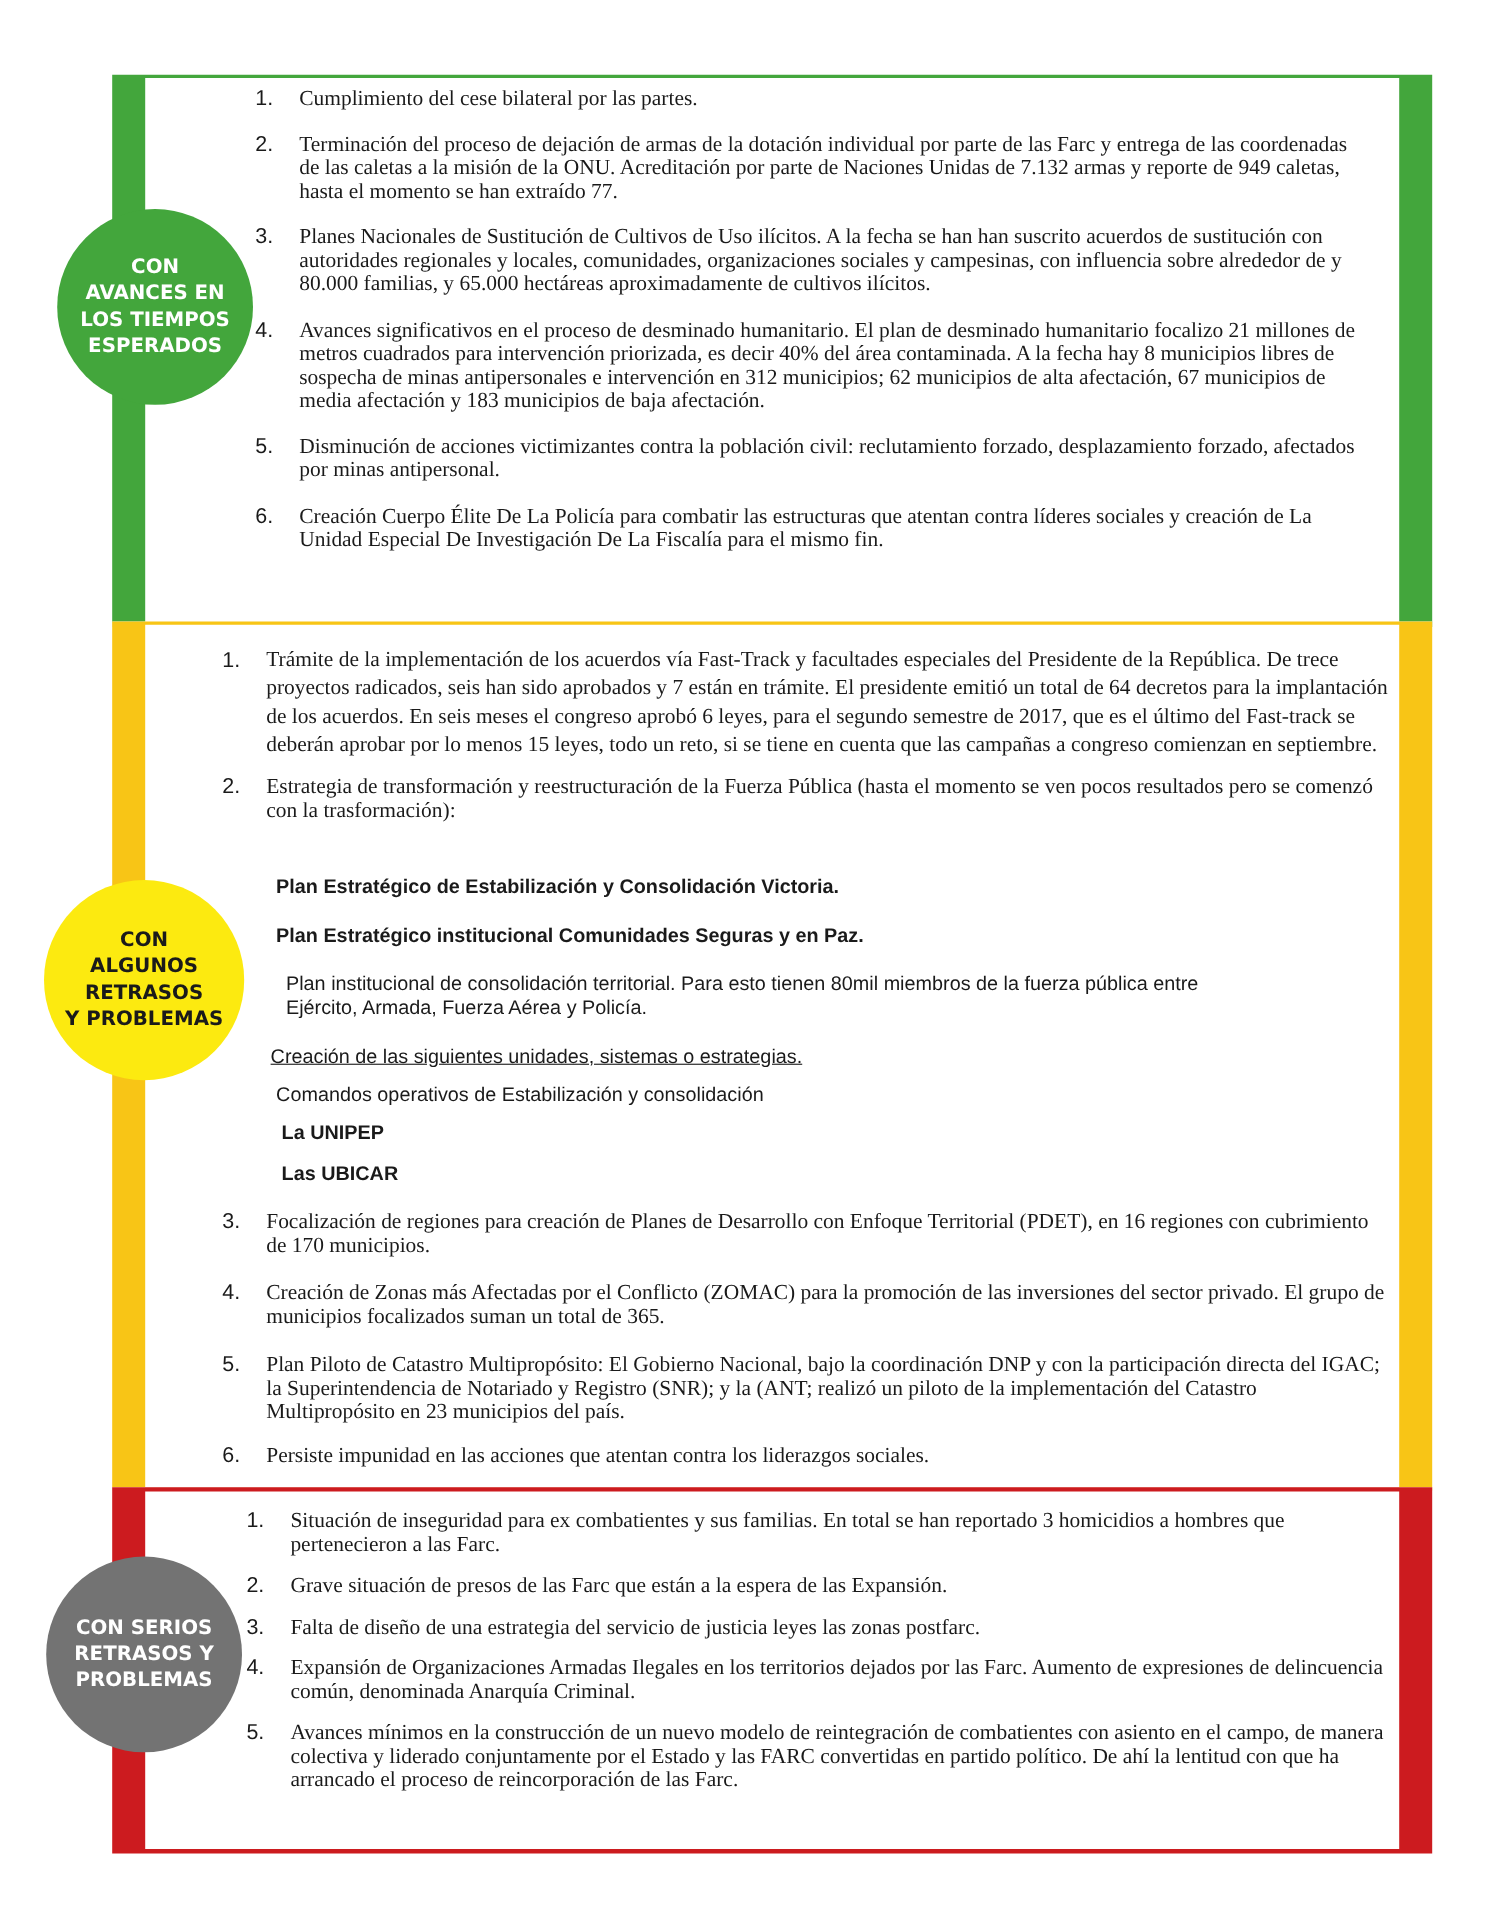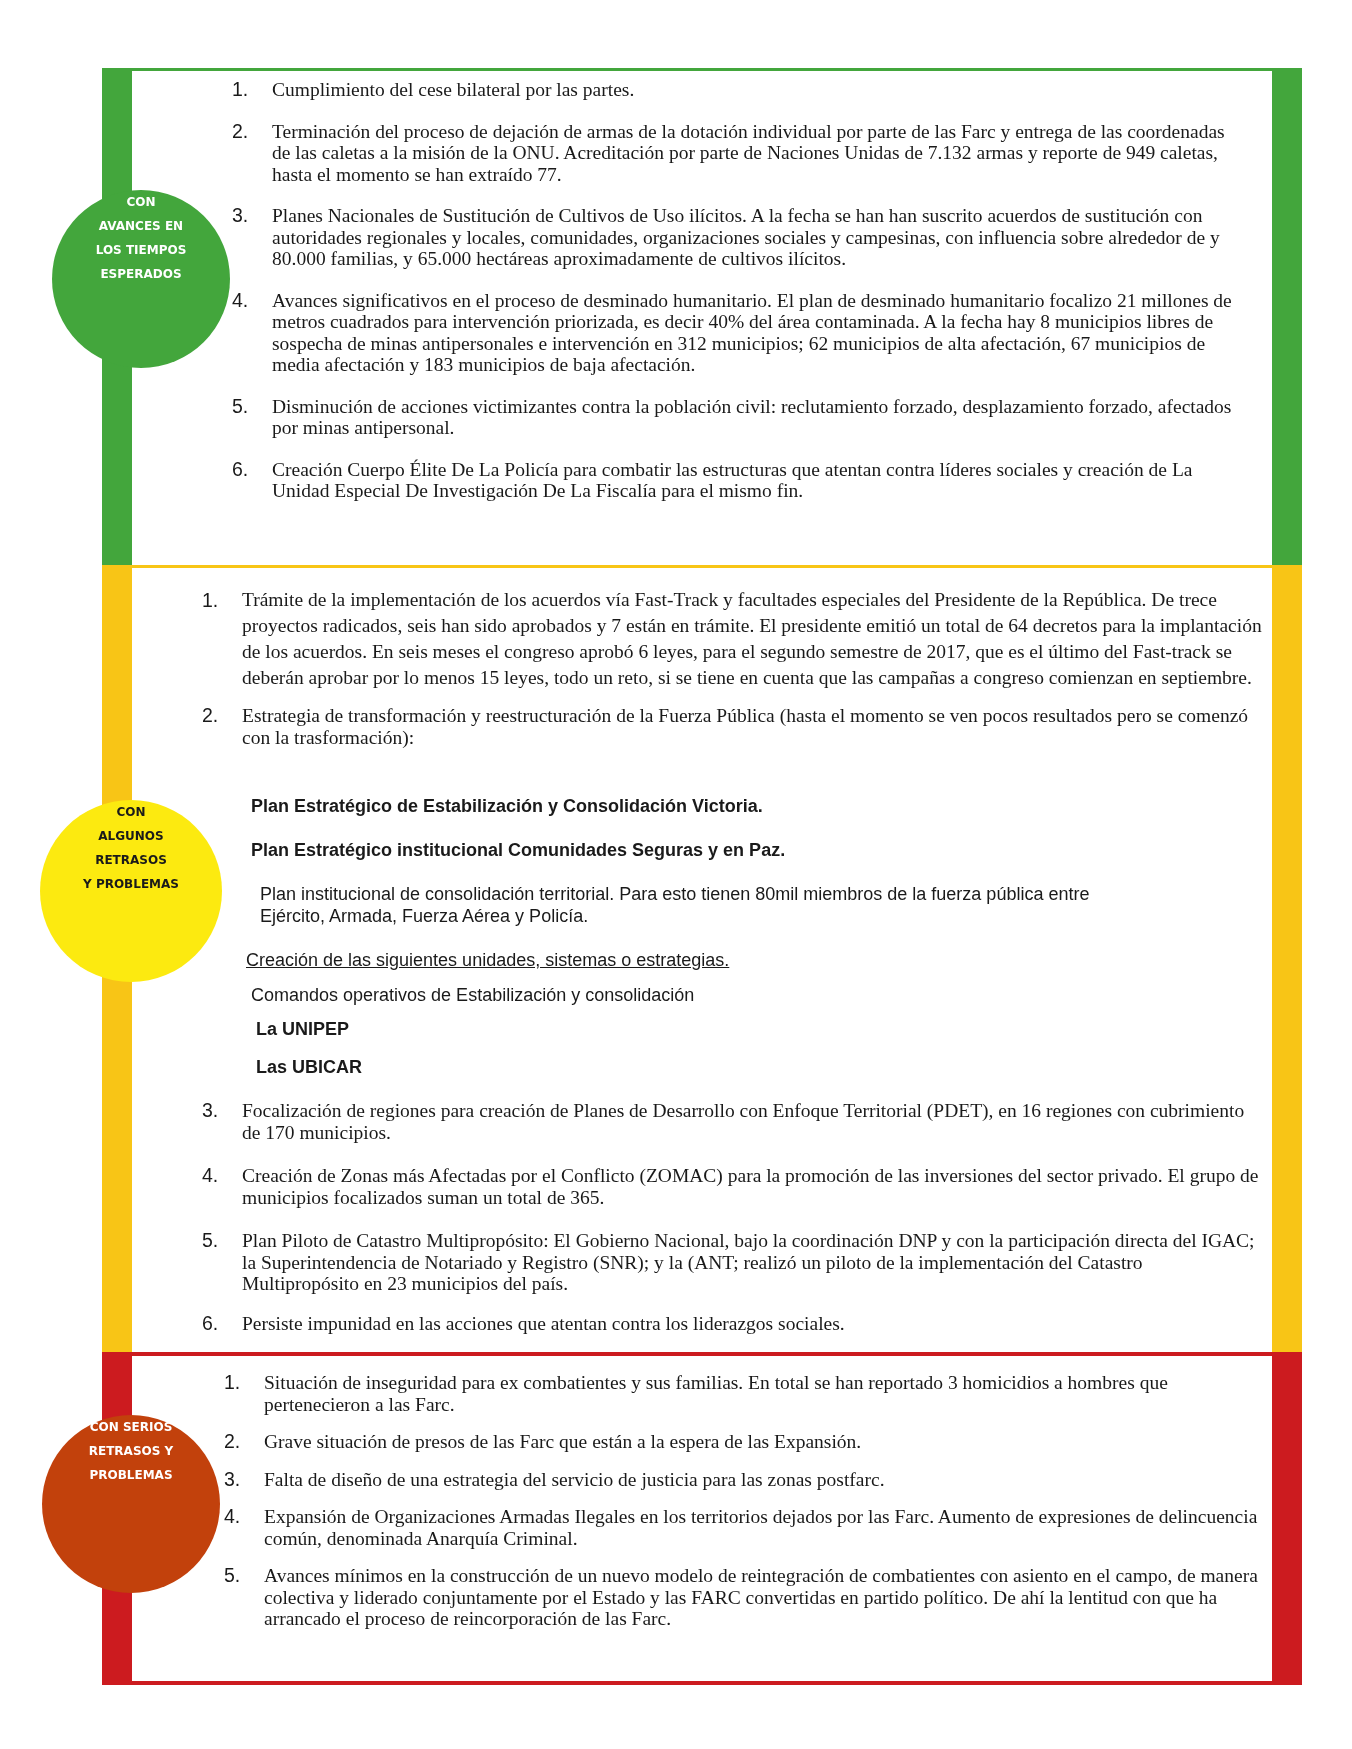--- a/index.html
+++ b/index.html
@@ -4,25 +4,25 @@
   <style>
     html, body { margin: 0; padding: 0; background: #ffffff; }
     body { width: 1352px; height: 1749px; position: relative; overflow: hidden;
            font-family: "Liberation Sans", "DejaVu Sans", sans-serif; color: #1a1a1a; }
 
     .panel { position: absolute; box-sizing: border-box; background: #fff; }
     .panel.green  { left: 102px; top: 68px;   width: 1200px; height: 502px; border: 3px solid #43a63c; border-left: 30px solid #43a63c; border-right: 30px solid #43a63c; }
     .panel.yellow { left: 102px; top: 565px;  width: 1200px; height: 790px; border: 3px solid #f8c516; border-left: 30px solid #f8c516; border-right: 30px solid #f8c516; }
     .panel.red    { left: 102px; top: 1352px; width: 1200px; height: 333px; border: 4px solid #cc1b1f; border-left: 30px solid #cc1b1f; border-right: 30px solid #cc1b1f; }
 
-    .badge { position: absolute; border-radius: 50%; display: flex; align-items: flex-start; justify-content: center;
-             text-align: center; font-family: "DejaVu Sans", sans-serif; font-weight: bold; font-size: 12px; line-height: 24px; }
+    .badge { position: absolute; border-radius: 50%; display: flex; align-items: center; justify-content: center;
+             text-align: center; font-family: "DejaVu Sans", sans-serif; font-weight: bold; font-size: 18px; line-height: 24px; }
     .badge.green  { left: 52px; top: 190px;  width: 178px; height: 178px; background: #43a63c; color: #ffffff; }
     .badge.yellow { left: 40px; top: 800px;  width: 182px; height: 182px; background: #fcea10; color: #1a1a1a; }
-    .badge.red    { left: 42px; top: 1415px; width: 178px; height: 178px; background: #c2410c; color: #ffffff; }
+    .badge.red    { left: 42px; top: 1415px; width: 178px; height: 178px; background: #737373; color: #ffffff; }
     .badge span { display: block; white-space: pre-line; }
 
     .list { position: absolute; margin: 0; padding: 0; list-style: none; font-size: 19.5px; line-height: 21.5px; }
     .list li { position: relative; padding-left: 40px; }
     .list .num { position: absolute; left: 0; top: 0; }
     .list .txt { display: block; font-family: Liberation Serif, serif; }
 
     .green-list  { left: 232px; top: 79px;  width: 1010px; }
     .yellow-list { left: 202px; top: 587px; width: 1060px; }
     .red-list    { left: 224px; top: 1372px; width: 1040px; }
@@ -120,21 +120,21 @@
   <li style="margin-bottom:16px">
       <span class="num">1.</span>
       <span class="txt">Situación de inseguridad para ex combatientes y sus familias. En total se han reportado 3 homicidios a hombres que pertenecieron a las Farc.</span>
     </li>
   <li style="margin-bottom:16px">
       <span class="num">2.</span>
       <span class="txt">Grave situación de presos de las Farc que están a la espera de las Expansión.</span>
     </li>
   <li style="margin-bottom:16px">
       <span class="num">3.</span>
-      <span class="txt">Falta de diseño de una estrategia del servicio de justicia para las zonas postfarc.</span>
+      <span class="txt">Falta de diseño de una estrategia del servicio de justicia leyes las zonas postfarc.</span>
     </li>
   <li style="margin-bottom:16px">
       <span class="num">4.</span>
       <span class="txt">Expansión de Organizaciones Armadas Ilegales en los territorios dejados por las Farc. Aumento de expresiones de delincuencia común, denominada Anarquía Criminal.</span>
     </li>
   <li>
       <span class="num">5.</span>
       <span class="txt">Avances mínimos en la construcción de un nuevo modelo de reintegración de combatientes con asiento en el campo, de manera colectiva y liderado conjuntamente por el Estado y las FARC convertidas en partido político. De ahí la lentitud con que ha arrancado el proceso de reincorporación de las Farc.</span>
     </li>
 </ol>

